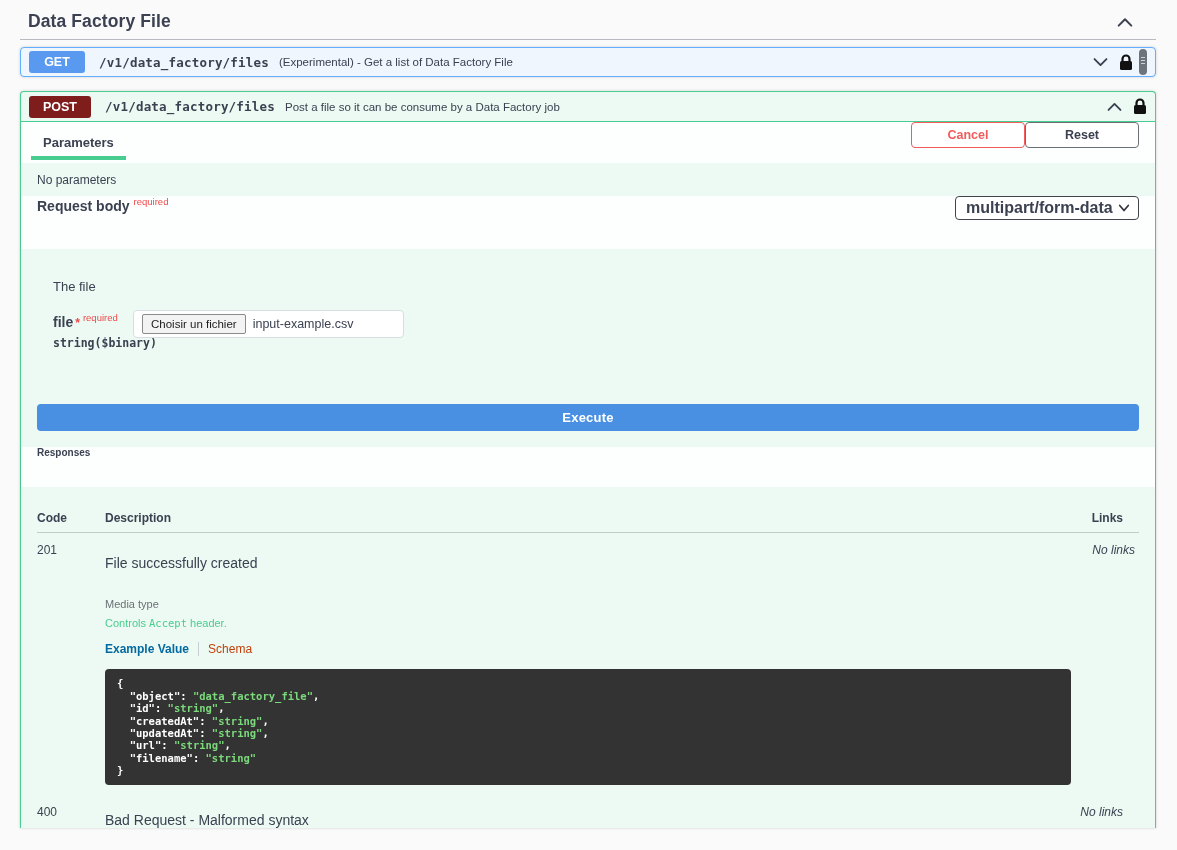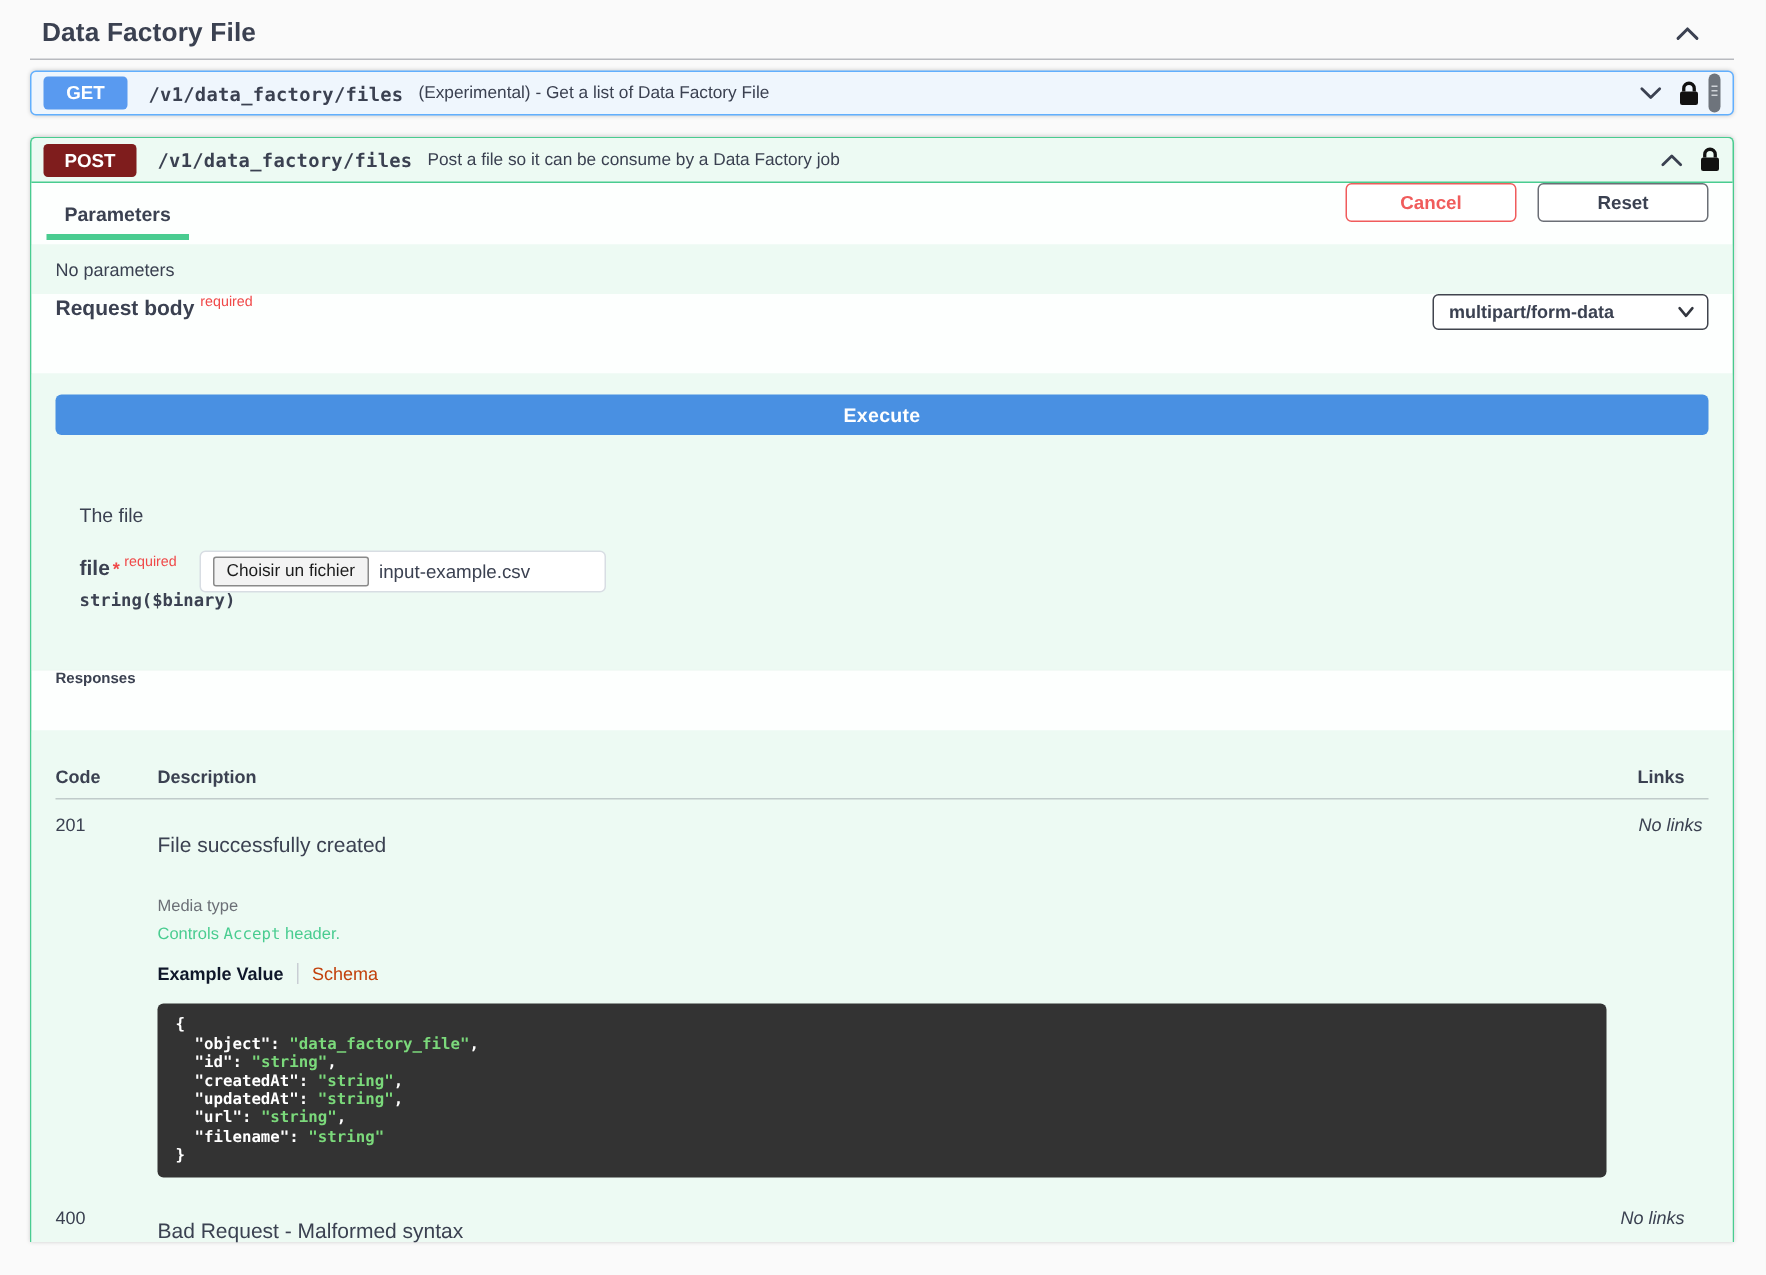--- a/index.html
+++ b/index.html
@@ -40,38 +40,38 @@
     height:1px; background:#cfd3d8; box-shadow:0 3px 0 #cfd3d8, 0 -3px 0 #cfd3d8; }
 
   
   .sec-strip { background:rgba(255,255,255,.85); box-shadow:0 1px 2px rgba(0,0,0,.08);
     display:flex; align-items:flex-start; justify-content:space-between; padding:0 16px; }
   .params-strip { height:41px; }
   .tab-item { position:relative; font-size:13px; font-weight:bold; color:#3b4151;
     padding:0 6px; height:100%; display:flex; align-items:center; cursor:pointer; }
   .tab-item .tab-underline { position:absolute; left:-6px; right:-6px; bottom:3px;
     height:4px; background:#49cc90; }
-  .strip-btns { display:flex; gap:14px; }
+  .strip-btns { display:flex; gap:0; }
   .btn { height:26px; min-width:114px; background:#fff; border-radius:4px; font-size:12.5px;
     font-weight:bold; display:flex; align-items:center; justify-content:center; cursor:pointer;
     font-family:"Liberation Sans",sans-serif; }
   .btn.cancel { border:1px solid #f05c5c; color:#f05c5c; }
   .btn.reset { border:1px solid #6b6f76; color:#3b4151; }
 
   .band { background:#edfaf3; }
   .no-params { height:33px; font-size:12px; display:flex; align-items:center; padding:0 16px; }
 
   .reqbody-strip { height:53px; }
   .reqbody-label { font-size:14px; font-weight:bold; }
   .required-sup { color:#f04848; font-size:9.5px; font-weight:normal; vertical-align:super;
     margin-left:4px; }
   .select-box { position:relative; display:flex; align-items:center; background:#fff;
     border:1px solid #41444e; border-radius:4px; height:24px; width:184px; cursor:pointer;
     padding:0 28px 0 10px; }
-  .select-box .sel-text { font-size:12px; font-weight:bold; color:#3b4151; white-space:nowrap; }
+  .select-box .sel-text { font-size:16px; font-weight:bold; color:#3b4151; white-space:nowrap; }
   .select-box .sel-chev { position:absolute; right:8px; top:50%; transform:translateY(-50%);
     display:inline-flex; }
 
   .body-area { padding:30px 16px 40px 32px; }
   .file-desc { font-size:13px; margin-bottom:16px; }
   .file-row { display:flex; align-items:flex-start; }
   .file-meta { width:80px; padding-top:2px; }
   .file-name-label { font-size:14px; font-weight:bold; }
   .file-star { color:#f04848; font-size:12px; font-weight:bold; margin-left:2px; }
   .file-required { color:#f04848; font-size:9.5px; vertical-align:super; margin-left:3px; }
@@ -101,21 +101,21 @@
   .resp-row .col-code { font-size:12px; padding-top:10px; }
   .resp-row .col-links { font-size:12px; font-style:italic; padding-top:10px; }
   .desc-main { font-size:14px; padding-top:22px; }
   .r400 .desc-main, .r401 .desc-main { padding-top:17px; }
 
   .media-label { font-size:11px; color:#6b6f76; margin-top:27px; }
   .media-select { margin-top:4px; border:2px solid #3aa873; height:24px; width:184px; }
   .controls-note { font-size:11px; color:#49cc90; margin-top:7px; }
   .controls-note .mono-accept { font-family:"DejaVu Sans Mono",monospace; font-size:10.5px; }
   .ex-tabs { margin-top:13px; display:flex; align-items:center; }
-  .ex-tab-active { font-size:12px; font-weight:bold; color:#0f172a; cursor:pointer; }
+  .ex-tab-active { font-size:12px; font-weight:bold; color:#0369a1; cursor:pointer; }
   .ex-tab-sep { width:1px; height:14px; background:#c9ced4; margin:0 9px; }
   .ex-tab { font-size:12px; color:#c2410c; cursor:pointer; }
 
   .json-block { margin-top:13px; width:966px; background:#333333; border-radius:4px;
     padding:8px 12px; }
   .json-block pre { font-family:"DejaVu Sans Mono",monospace; font-size:10.5px;
     line-height:12.4px; font-weight:bold; color:#ffffff; }
   .j-key { color:#ffffff; } .j-punc { color:#ffffff; } .j-val { color:#7bd97b; }
 
   .r400 { margin-top:10px; }
@@ -198,38 +198,38 @@
         <div class="select-box">
           <span class="sel-text">multipart/form-data</span>
           <span class="sel-chev">
             <svg width="12" height="9" viewBox="0 0 14 10">
                 <path d="M2 2 L7 8 L12 2" fill="none" stroke="#33363f" stroke-width="2" stroke-linecap="round" stroke-linejoin="round"></path>
               </svg>
           </span>
         </div>
       </div>
 
-      <div class="band execute-wrap">
-        <button class="execute-btn">Execute</button>
-      </div>
-
       <div class="band body-area">
         <div class="file-desc">The file</div>
         <div class="file-row">
           <div class="file-meta">
             <div>
               <span class="file-name-label">file</span><span class="file-star">*</span><span class="file-required">required</span>
             </div>
             <div class="file-type">string($binary)</div>
           </div>
           <div class="file-widget">
             <span class="native-file-btn">Choisir un fichier</span>
             <span class="file-chosen">input-example.csv</span>
           </div>
         </div>
+      </div>
+
+      <div class="band execute-wrap">
+        <button class="execute-btn">Execute</button>
       </div>
 
       <div class="sec-strip responses-strip">
         <span>Responses</span>
       </div>
 
       <div class="band responses-area">
         <div class="tbl-head">
           <div class="col-code">Code</div>
           <div class="col-desc">Description</div>

